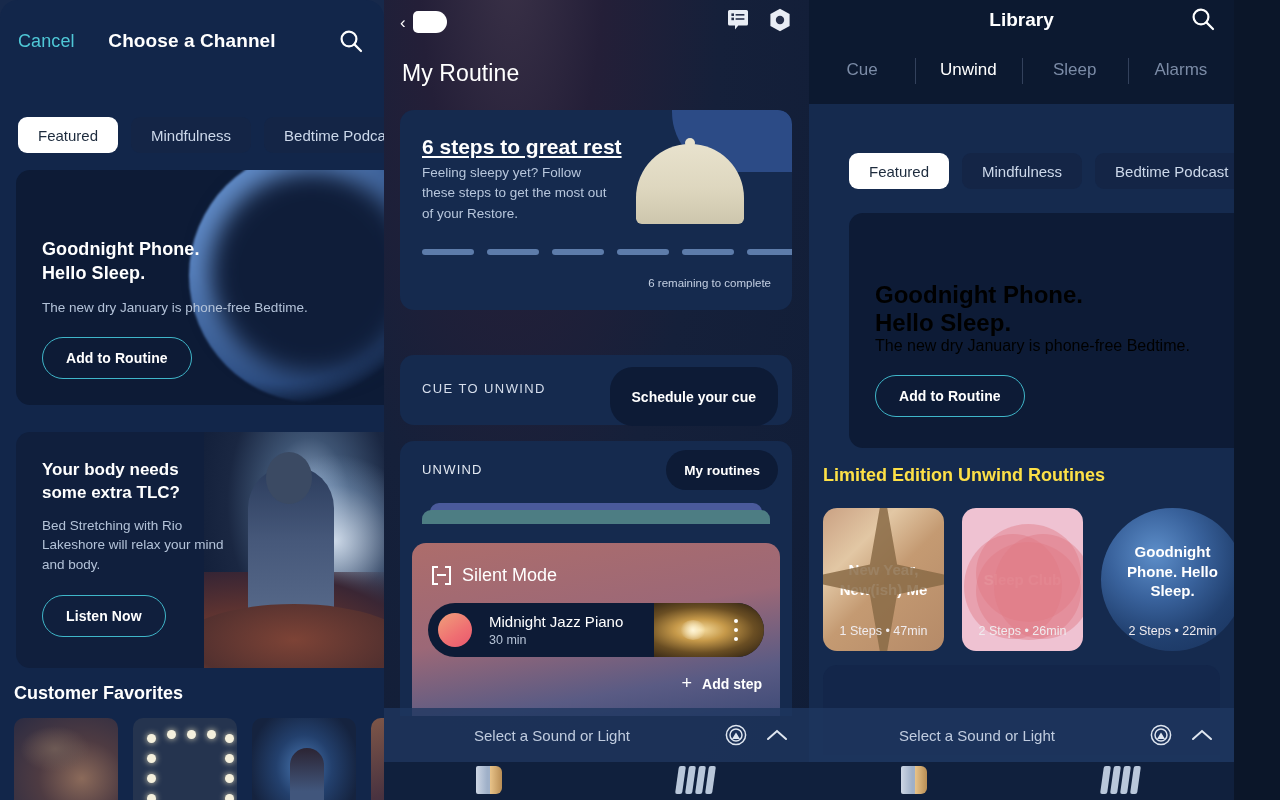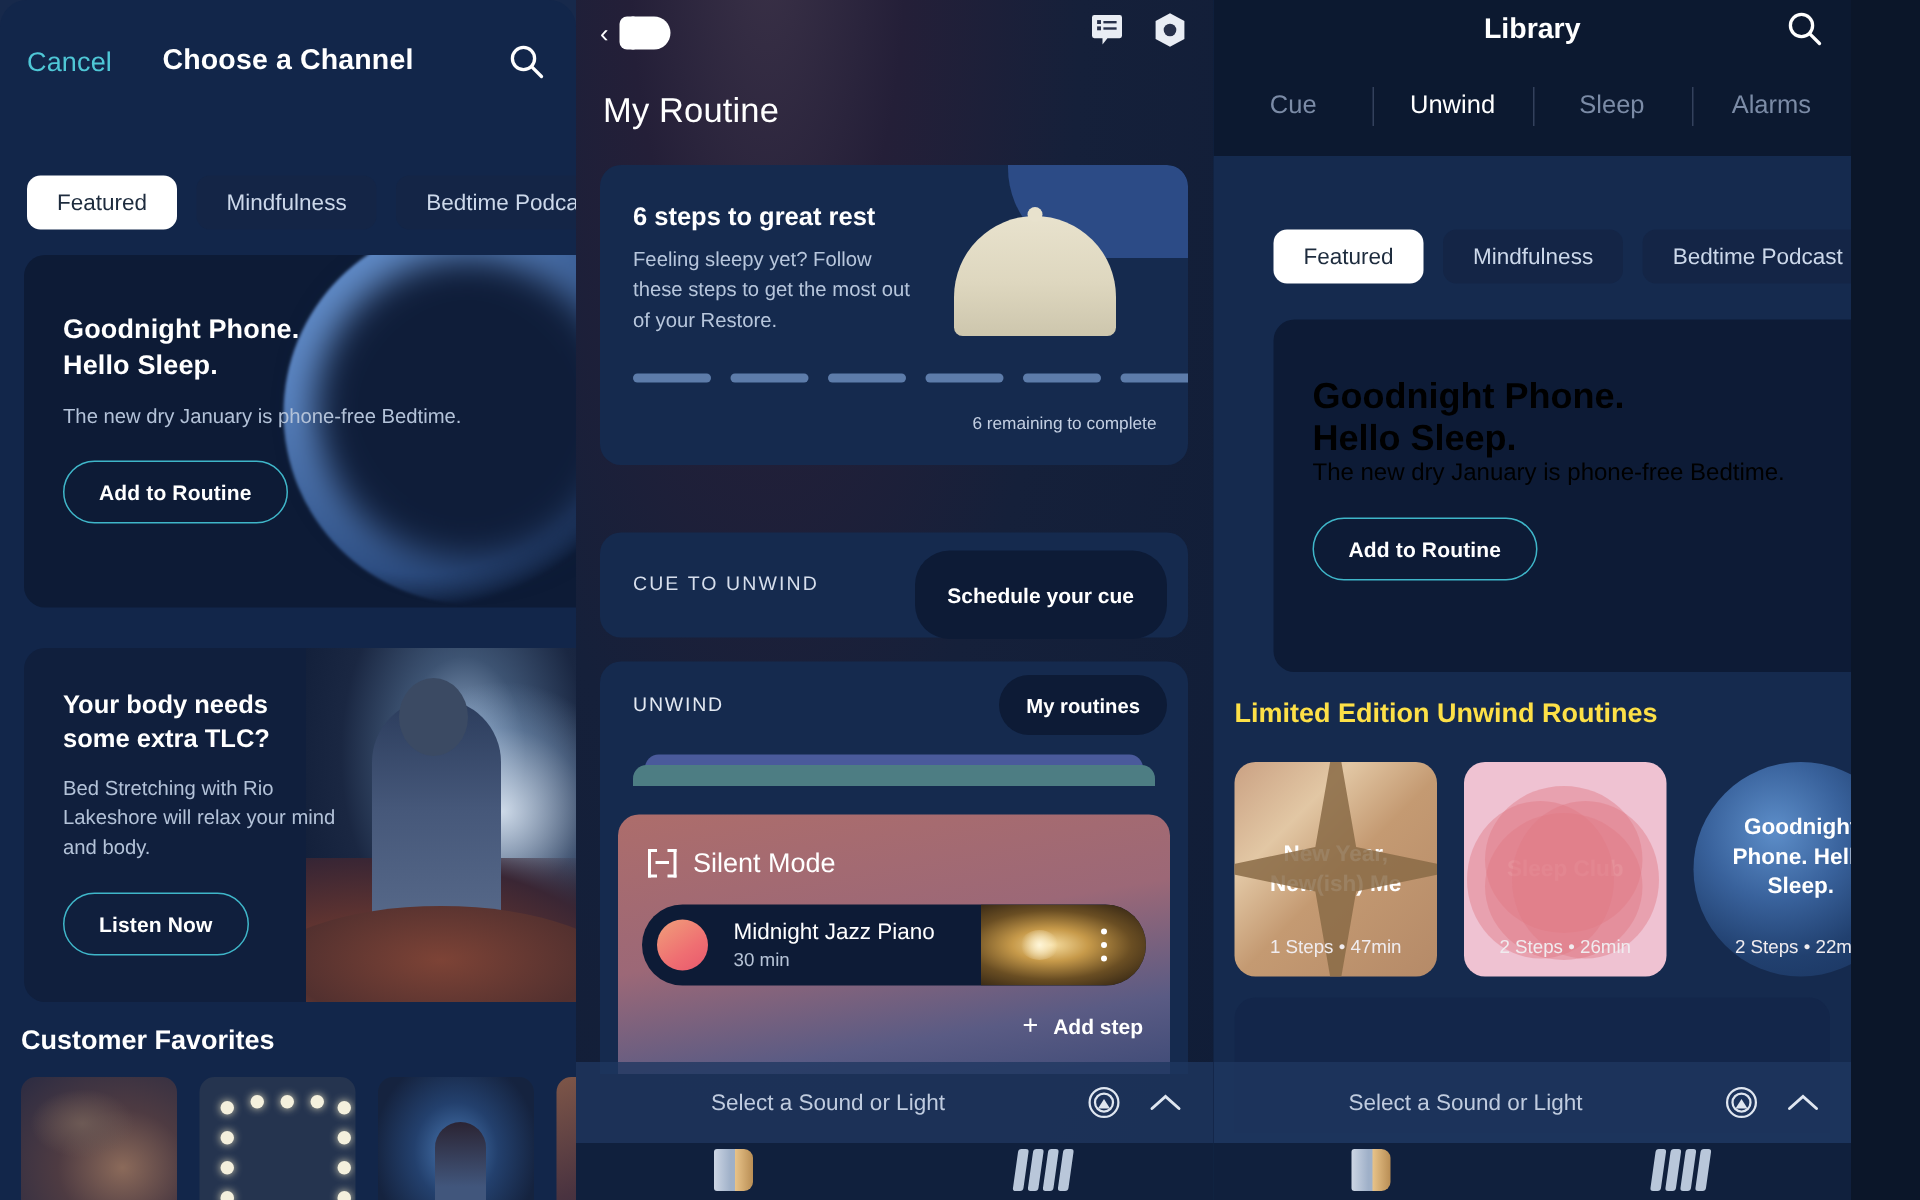--- a/index.html
+++ b/index.html
@@ -25,21 +25,21 @@
      font-size:15px; color:#ccd8ea; background:#142546; white-space:nowrap; }
   .chip.active { background:#fff; color:#1d2b3d; font-weight:500; }
 
   .hero { position:absolute; left:16px; top:170px; width:398px; height:235px; border-radius:14px;
      background:#0d1b36; overflow:hidden; }
   .hero .moon { position:absolute; right:-30px; top:-22px; width:255px; height:255px; border-radius:50%;
      background:radial-gradient(circle at 35% 35%, #7ba8e2 0%, #5b86c4 38%, #2e4f84 62%, rgba(20,40,80,0) 72%);
      filter:blur(1px); }
   .hero .moon::after { content:""; position:absolute; left:20px; top:22px; width:205px; height:205px;
      border-radius:50%; background:#0f1d39; filter:blur(12px); }
-  .hero-body { position:relative; padding:38px 0 0 26px; }
+  .hero-body { position:relative; padding:38px 0 0 26px;margin-top:30px; }
   .hero h2 { font-size:18px; font-weight:bold; color:#fff; line-height:1.32; letter-spacing:.1px; }
   .hero p { margin-top:12px; font-size:13.5px; color:#b3c2d8; line-height:1.42; }
   .pill-btn { margin-top:20px; display:inline-flex; align-items:center; justify-content:center;
      height:42px; padding:0 23px; border:1.6px solid #3fb6c9; border-radius:22px; color:#fff;
      font-size:14px; font-weight:bold; letter-spacing:.1px; }
 
   .card2 { position:absolute; left:16px; top:432px; width:398px; height:236px; border-radius:14px;
      background:#101f3d; overflow:hidden; }
   .card2-art { position:absolute; right:0; top:0; width:210px; height:236px;
      background:radial-gradient(ellipse at 50% 30%, #9fb8d6 0%, #3d5372 28%, #1a2742 55%, #121f3a 80%);
@@ -82,21 +82,21 @@
   .p2-top { position:absolute; top:11px; left:16px; display:flex; align-items:center; gap:7px; }
   .chev-left { color:#fff; font-size:17px; line-height:1; }
   .logo-mark { width:36px; height:22px; position:relative; }
   .logo-mark .b1 { position:absolute; left:0; top:0; width:10px; height:22px; border-radius:5px 0 0 5px; background:#fff; }
   .logo-mark .b2 { position:absolute; left:8px; top:0; width:26px; height:22px; border-radius:0 13px 13px 0 / 0 13px 13px 0; background:#fff; }
   .p2-icons { position:absolute; top:8px; right:18px; display:flex; gap:20px; align-items:center; }
   .p2-h1 { position:absolute; left:18px; top:60px; font-size:23px; color:#fff; letter-spacing:.1px; }
 
   .steps-card { position:absolute; left:16px; top:110px; width:392px; height:200px; border-radius:14px;
      background:#152a4e; overflow:hidden; }
-  .steps-card h3 { position:absolute; left:22px; top:25px; font-size:17px; font-weight:bold; color:#fff; }
+  .steps-card h3 { position:absolute; left:22px; top:25px; font-size:21px; font-weight:bold; color:#fff;text-decoration:underline; }
   .steps-card p { position:absolute; left:22px; top:53px; width:190px; font-size:13.5px; color:#b7c6dc; line-height:1.5; }
   .lamp { position:absolute; right:48px; top:34px; width:108px; height:80px;
      border-radius:56px 56px 6px 6px;
      background:linear-gradient(180deg,#e8e2cd 0%, #ded7bf 55%, #cdc6ad 100%); }
   .lamp::before { content:""; position:absolute; left:50%; top:-6px; transform:translateX(-50%);
      width:10px; height:10px; border-radius:50%; background:#e8e2cd; }
   .hand { position:absolute; right:0; top:0; width:120px; height:62px;
      background:#2c4b86; border-radius:0 14px 0 60px; }
   .hand::after { content:""; position:absolute; left:-12px; bottom:-10px; width:62px; height:28px;
      border-radius:18px; background:#2c4b86; transform:rotate(-12deg); }
@@ -159,21 +159,21 @@
   .p3-tab { flex:1; text-align:center; font-size:17px; color:#7b8ba6; position:relative; }
   .p3-tab.active { color:#fff; }
   .p3-tab + .p3-tab::before { content:""; position:absolute; left:0; top:-2px; width:1px; height:26px;
      background:#33415c; }
   .p3-body { position:absolute; left:0; right:0; top:105px; bottom:0; background:#152a4e; }
   .p3-chips { position:absolute; top:48px; left:40px; display:flex; gap:13px; }
   .p3-hero { position:absolute; left:40px; top:108px; width:398px; height:235px; border-radius:14px;
      background:#0d1b36; overflow:hidden; }
   .p3-sec-title { position:absolute; left:14px; top:360px; font-size:18px; font-weight:bold; color:#fde047; }
   .rt-row { position:absolute; left:14px; top:403px; display:flex; gap:18px; }
-  .rt { width:135px; height:143px; border-radius:14px; position:relative; overflow:hidden; flex:none;
+  .rt { width:121px; height:143px; border-radius:14px; position:relative; overflow:hidden; flex:none;
      display:flex; flex-direction:column; align-items:center; justify-content:center; }
   .rt .name { font-size:15px; font-weight:bold; color:#fff; text-align:center; line-height:1.3; padding:0 8px; }
   .rt .meta { position:absolute; bottom:13px; font-size:12.5px; color:#f0ecef; white-space:nowrap; }
   .rt1 { background:linear-gradient(135deg,#caa183 0%, #e2c7a4 28%, #c49a72 52%, #b58a68 100%); }
   .rt1 .star { position:absolute; left:50%; top:50%; transform:translate(-50%,-50%);
      width:170px; height:186px; background:#8a6b47;
      clip-path:polygon(50% 0%, 58% 42%, 100% 50%, 58% 58%, 50% 100%, 42% 58%, 0% 50%, 42% 42%); opacity:.85; }
   .rt2 { background:#efc2d2; }
   .rt2 .b { position:absolute; border-radius:50%; background:rgba(224,122,133,.45); }
   .rt3 { background:radial-gradient(circle at 38% 32%, #5d8ec9 0%, #39629c 35%, #21406f 65%, #17305a 100%);

